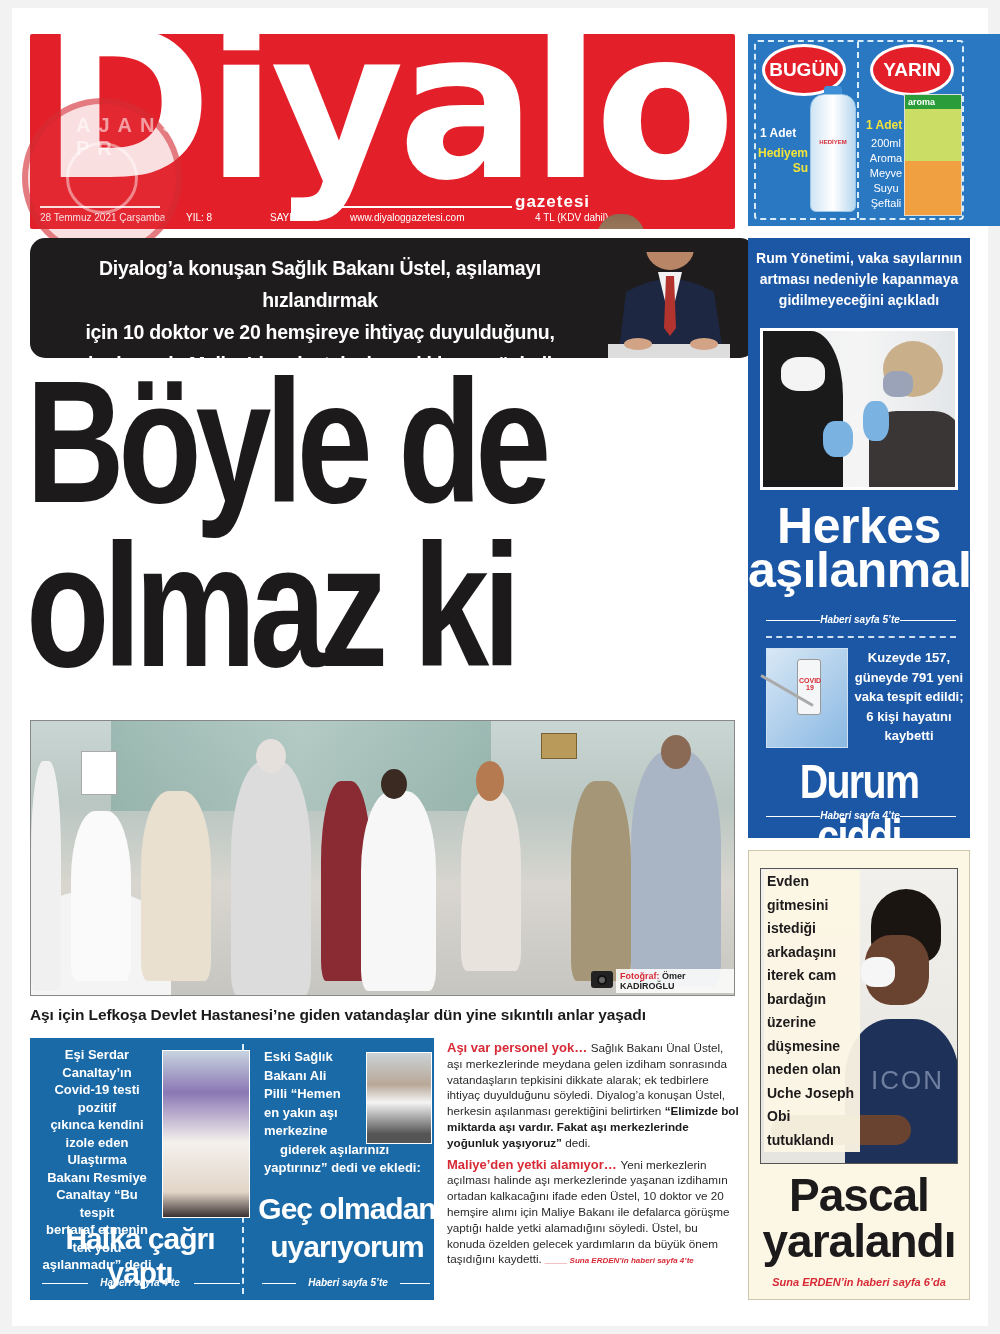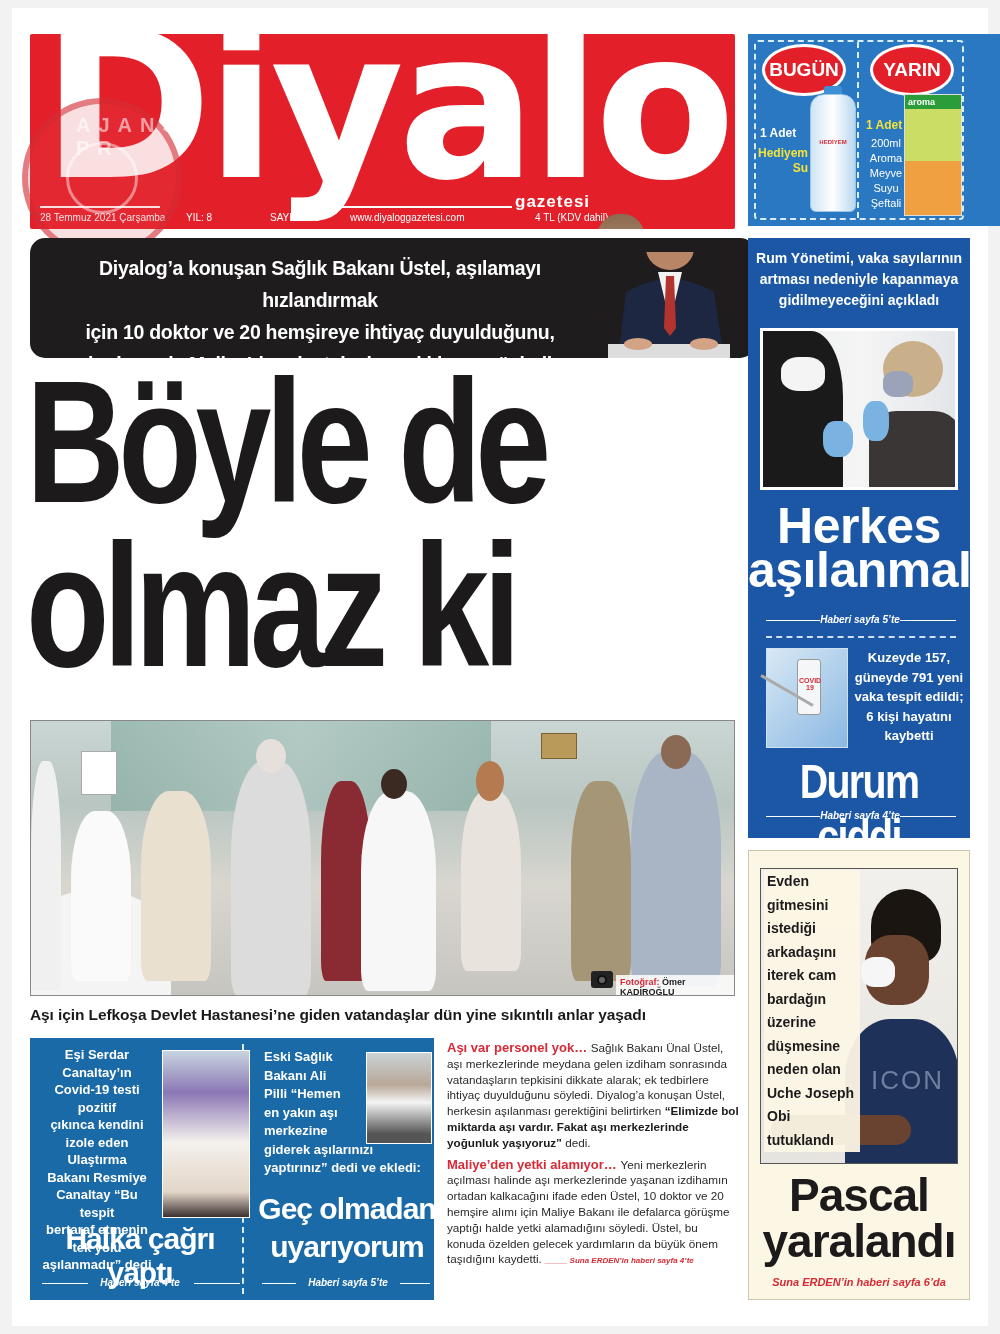--- a/index.html
+++ b/index.html
@@ -41,21 +41,21 @@
   .subhead { left: 18px; top: 230px; width: 725px; height: 120px; background: #1f1c1d; border-radius: 15px; overflow: hidden; }
   .subhead-text { left: 10px; top: 14px; width: 560px; color: #fff; font-size: 19.5px; font-weight: 700; text-align: center; line-height: 32px; letter-spacing: -0.3px; }
   .suit { left: 578px; top: 14px; width: 122px; height: 106px; }
 
   
   .headline { left: 14px; top: 352px; width: 714px; font-size: 175px; font-weight: 700; color: #1c1a1b; line-height: 164px; letter-spacing: -8px; transform: scaleX(0.78); transform-origin: left top; white-space: nowrap; }
   .headline span { display: block; }
 
   
   .photo { left: 18px; top: 712px; width: 705px; height: 276px; background: linear-gradient(180deg,#c9d6d3 0%,#b9c6c2 30%,#d8d6cf 60%,#c7c5c0 100%); overflow: hidden; border: 1px solid #888; }
-  .photo-credit { left: 585px; top: 254px; font-size: 9px; color: #d72a36; font-weight: 700; background: rgba(255,255,255,0.85); padding: 2px 4px; }
+  .photo-credit { left: 585px; top: 248px; font-size: 9px; color: #d72a36; font-weight: 700; background: rgba(255,255,255,0.85); padding: 2px 4px; }
   .photo-credit b { color: #222; }
   .cam-icon { left: 560px; top: 250px; width: 22px; height: 17px; background: #222; border-radius: 3px; }
   .cam-lens { left: 566px; top: 254px; width: 10px; height: 10px; border-radius: 50%; background: #666; border: 2px solid #111; }
   .person { position: absolute; border-radius: 40% 40% 10% 10%; }
   .head { position: absolute; border-radius: 50%; }
 
   .caption { left: 18px; top: 998px; width: 705px; font-size: 15.5px; font-weight: 700; color: #1c1a1b; letter-spacing: -0.1px; }
 
   
   .blue-left { left: 18px; top: 1030px; width: 404px; height: 262px; background: #1b6aa8; }
@@ -201,21 +201,21 @@
   <div class="abs haberi-line" style="left:30px;top:1275px;width:46px;"></div>
   <div class="abs haberi" style="left:76px;top:1269px;width:104px;">Haberi sayfa 4’te</div>
   <div class="abs haberi-line" style="left:182px;top:1275px;width:46px;"></div>
 
   <div class="abs bl-text cond" style="left:252px;top:1040px;width:100px;text-align:left;line-height:18.5px;font-size:13px;">
     <div>Eski Sağlık</div>
     <div>Bakanı Ali</div>
     <div>Pilli  “Hemen</div>
     <div>en yakın aşı</div>
     <div>merkezine</div>
-    <div style="white-space:nowrap;">giderek aşılarınızı</div>
+    <div style="white-space:nowrap;margin-left:16px;">giderek aşılarınızı</div>
     <div style="white-space:nowrap;">yaptırınız” dedi ve ekledi:</div>
   </div>
   <div class="abs" style="left:354px;top:1044px;width:66px;height:92px;background:linear-gradient(180deg,#cbd2d6 0%,#b8a898 35%,#f4f4f4 55%,#555 90%);border:1px solid #fff;"></div>
   <div class="abs bl-title cond" style="left:240px;top:1182px;width:190px;line-height:38px;">
     <div>Geç olmadan</div>
     <div>uyarıyorum</div>
   </div>
   <div class="abs haberi-line" style="left:250px;top:1275px;width:34px;"></div>
   <div class="abs haberi" style="left:284px;top:1269px;width:104px;">Haberi sayfa 5’te</div>
   <div class="abs haberi-line" style="left:388px;top:1275px;width:30px;"></div>

